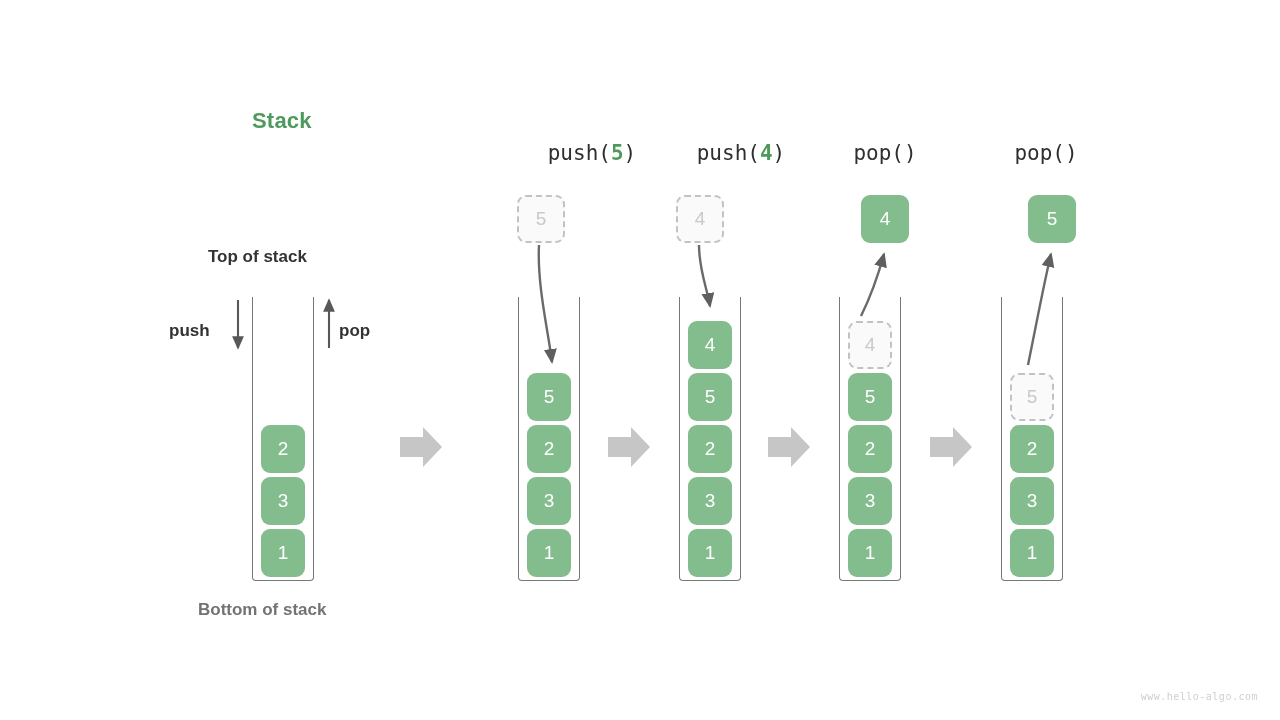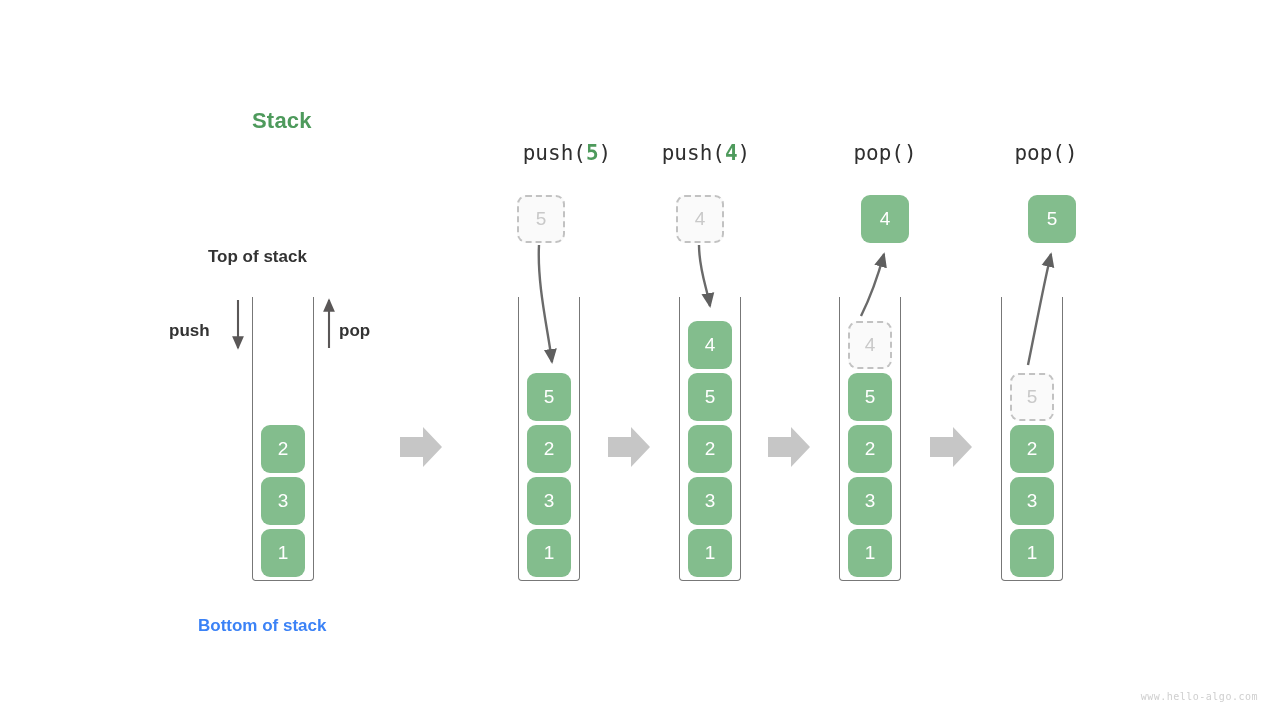--- a/index.html
+++ b/index.html
@@ -36,24 +36,24 @@
     left: 208px;
     top: 247px;
     font-size: 17px;
     font-weight: bold;
     color: #333333;
     white-space: nowrap;
   }
   .label-bottom {
     position: absolute;
     left: 198px;
-    top: 616px;
-    font-size: 17px;
-    font-weight: bold;
-    color: #3b82f6;
+    top: 600px;
+    font-size: 17px;
+    font-weight: bold;
+    color: #737373;
     white-space: nowrap;
   }
   .label-push {
     position: absolute;
     left: 169px;
     top: 321px;
     font-size: 17px;
     font-weight: bold;
     color: #333333;
     white-space: nowrap;
@@ -187,32 +187,32 @@
   <div class="label-pop">pop</div>
 
   <div class="stack-frame" style="left:283px;">
     <div class="boxes">
       <div class="cell solid">2</div>
       <div class="cell solid">3</div>
       <div class="cell solid">1</div>
     </div>
   </div>
 
-  <div class="op-caption" style="left:567px;"><span>push</span><span>(</span><span class="arg">5</span><span>)</span></div>
+  <div class="op-caption" style="left:592px;"><span>push</span><span>(</span><span class="arg">5</span><span>)</span></div>
   <div class="float-cell ghost" style="left:541px; top:195px;">5</div>
   <div class="stack-frame" style="left:549px;">
     <div class="boxes">
       <div class="cell solid">5</div>
       <div class="cell solid">2</div>
       <div class="cell solid">3</div>
       <div class="cell solid">1</div>
     </div>
   </div>
 
-  <div class="op-caption" style="left:706px;"><span>push</span><span>(</span><span class="arg">4</span><span>)</span></div>
+  <div class="op-caption" style="left:741px;"><span>push</span><span>(</span><span class="arg">4</span><span>)</span></div>
   <div class="float-cell ghost" style="left:700px; top:195px;">4</div>
   <div class="stack-frame" style="left:710px;">
     <div class="boxes">
       <div class="cell solid">4</div>
       <div class="cell solid">5</div>
       <div class="cell solid">2</div>
       <div class="cell solid">3</div>
       <div class="cell solid">1</div>
     </div>
   </div>

